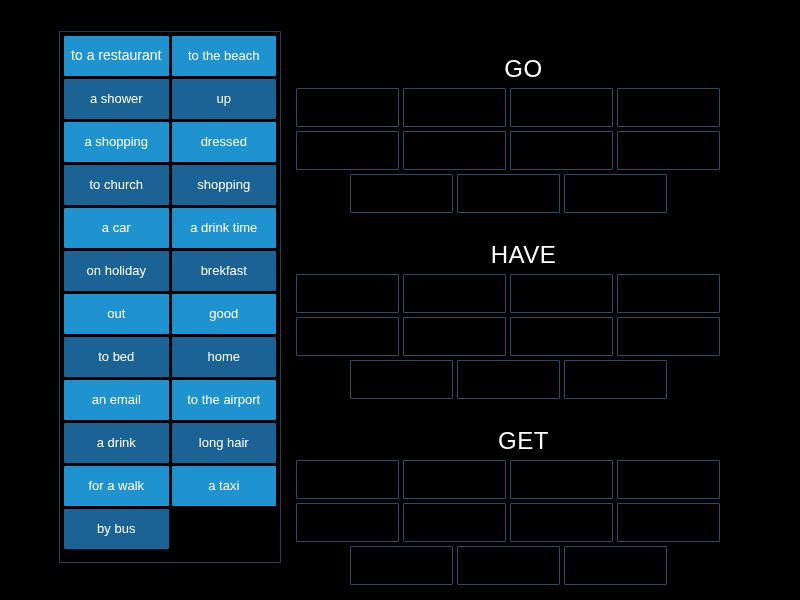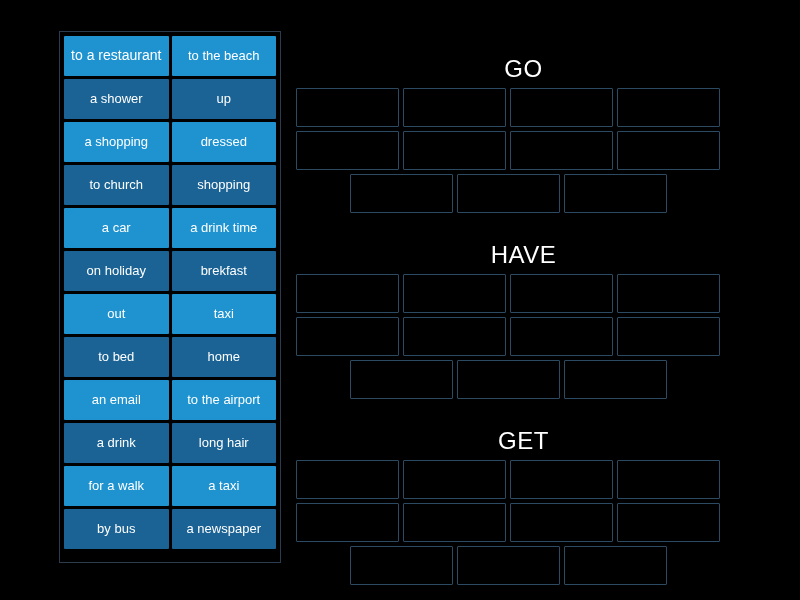--- a/index.html
+++ b/index.html
@@ -112,31 +112,30 @@
       <div class="word-tile dark">up</div>
       <div class="word-tile light">a shopping</div>
       <div class="word-tile light">dressed</div>
       <div class="word-tile dark">to church</div>
       <div class="word-tile dark">shopping</div>
       <div class="word-tile light">a car</div>
       <div class="word-tile light small">a drink time</div>
       <div class="word-tile dark">on holiday</div>
       <div class="word-tile dark">brekfast</div>
       <div class="word-tile light">out</div>
-      <div class="word-tile light">taxi</div>
+      <div class="word-tile light">good</div>
       <div class="word-tile dark">to bed</div>
       <div class="word-tile dark">home</div>
       <div class="word-tile light">an email</div>
       <div class="word-tile light small">to the airport</div>
       <div class="word-tile dark">a drink</div>
       <div class="word-tile dark">long hair</div>
       <div class="word-tile light">for a walk</div>
       <div class="word-tile light">a taxi</div>
       <div class="word-tile dark">by bus</div>
-      <div class="word-tile dark small">a newspaper</div>
     </div>
 </div>
 
 <div id="sort-area">
     <div class="sort-group">
       <div class="group-title">GO</div>
       <div class="zone-rows">
         <div class="zone-row">
           <div class="drop-zone"></div>
           <div class="drop-zone"></div>

